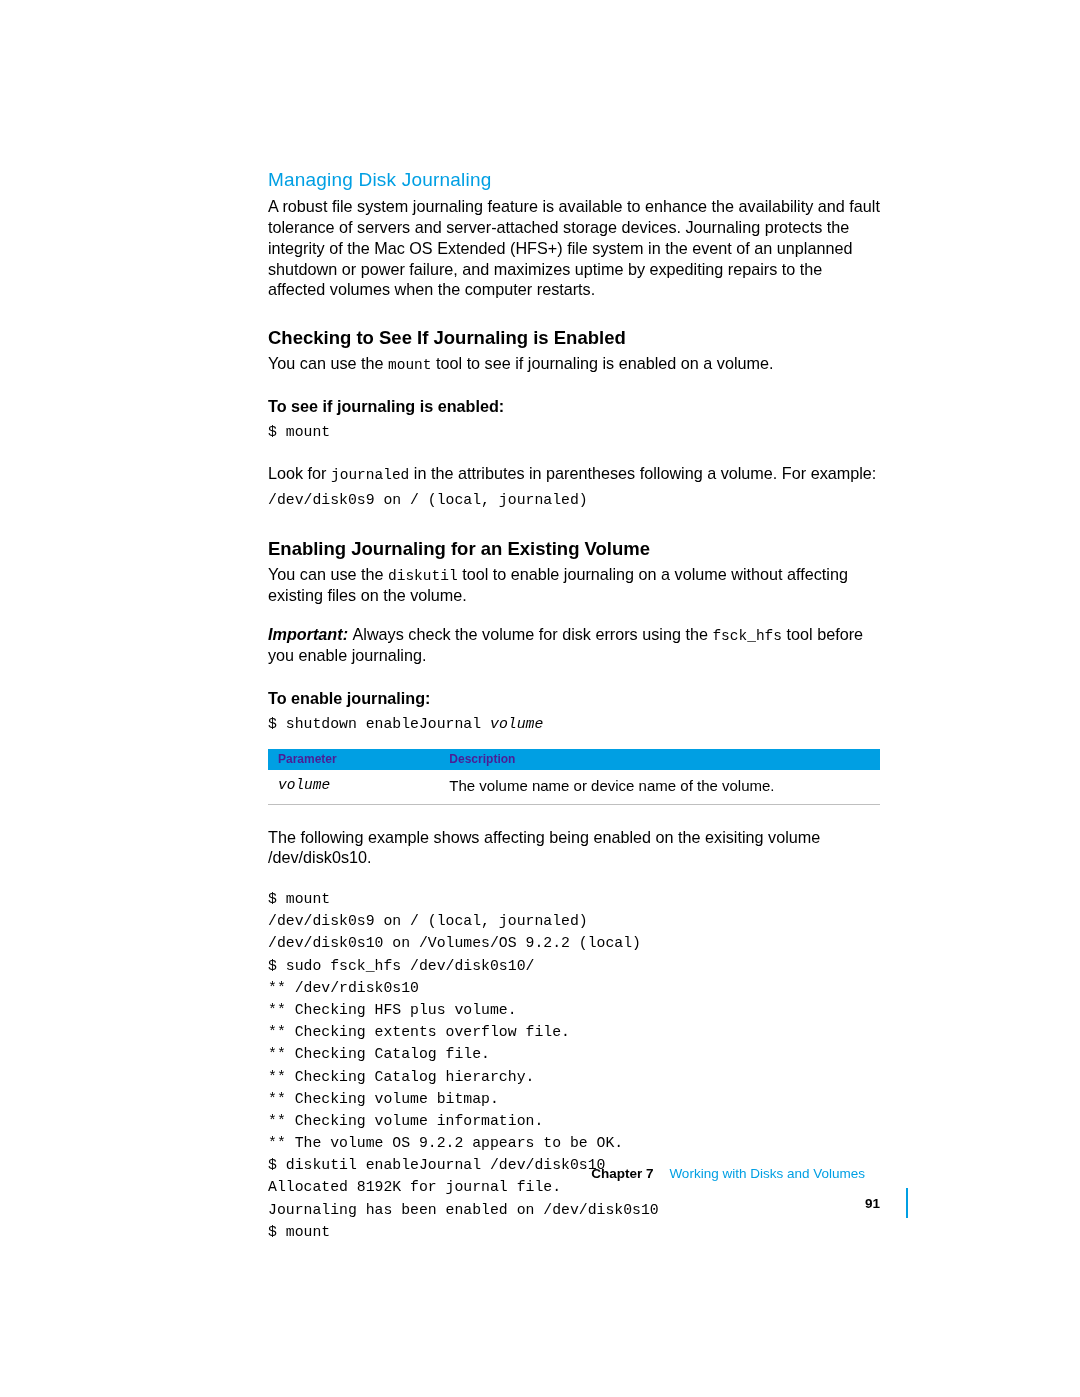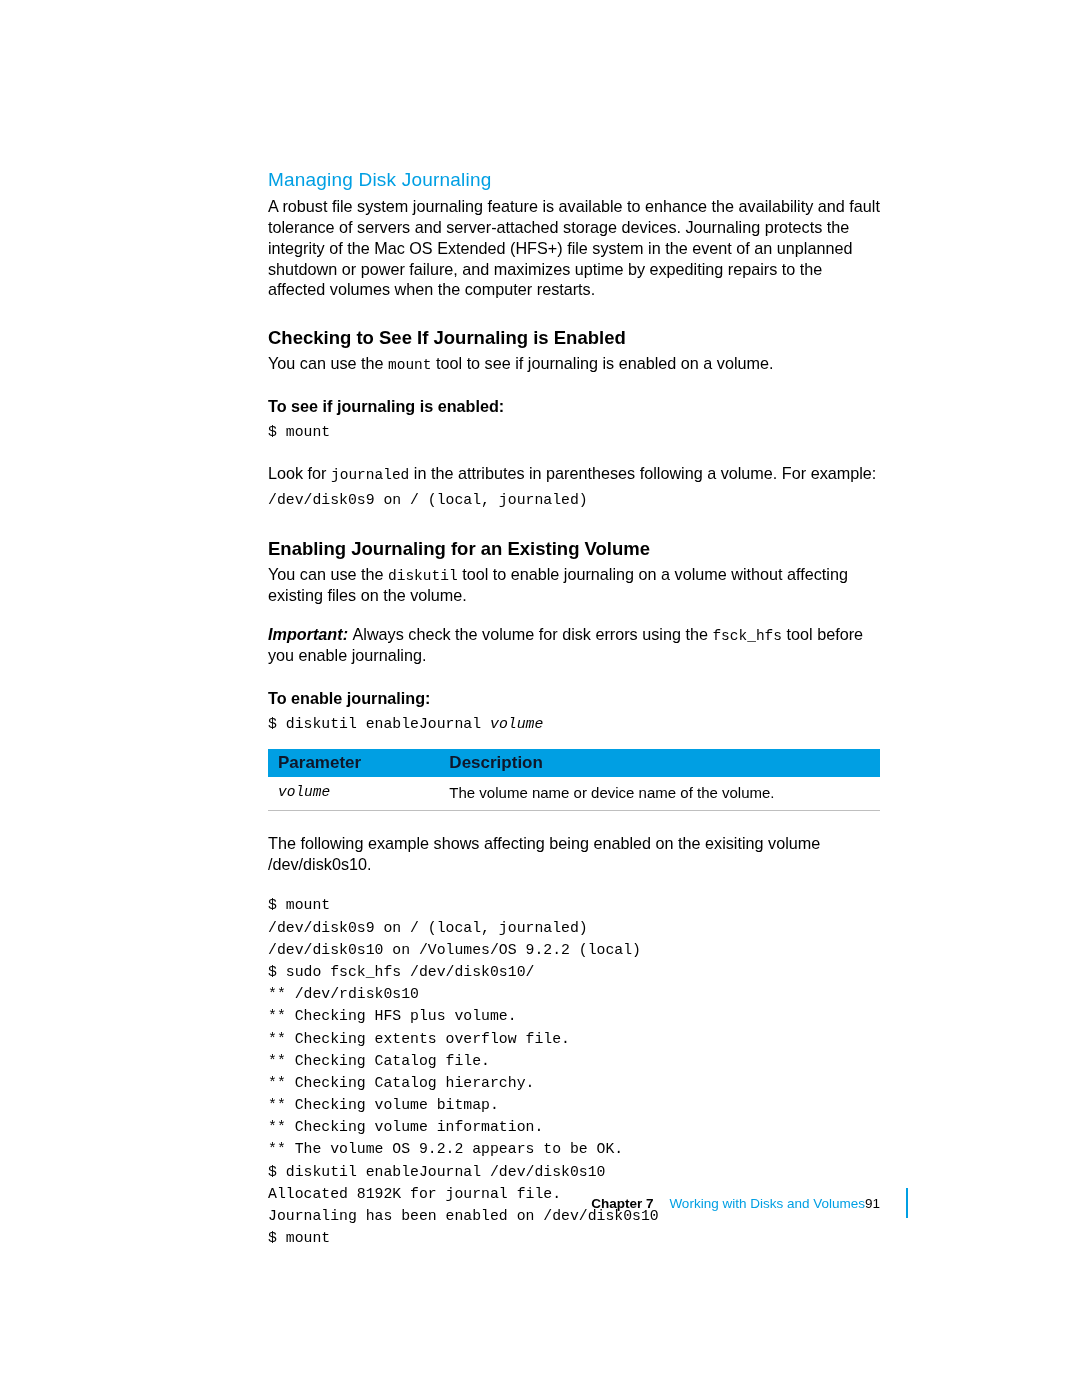--- a/index.html
+++ b/index.html
@@ -49,25 +49,25 @@
   .gap-sm { height: 14px; }
 
   table.param {
     width: 100%;
     border-collapse: collapse;
     margin: 14px 0 8px 0;
     font-size: 15px;
   }
   table.param th {
     background: #009fe3;
-    color: #0f172a;
+    color: #4c1d95;
     font-weight: 700;
     text-align: left;
     padding: 3px 10px;
-    font-size: 17px;
+    font-size: 12px;
   }
   table.param td {
     padding: 6px 10px 8px 10px;
     border-bottom: 1px solid #bfbfbf;
     vertical-align: top;
   }
   table.param th.col-param { width: 28%; }
   table.param td.col-param {
     font-family: "Courier New", Courier, monospace;
     font-style: italic;
@@ -77,21 +77,21 @@
   .footer {
     position: absolute;
     left: 268px;
     right: 200px;
     bottom: 185px;
     font-size: 13.5px;
     text-align: right;
   }
   .footer .chapnum { font-weight: 700; }
   .footer .chapname { color: #009fe3; margin-left: 12px; }
-  .footer .pagenum { float: right; font-weight: 400; }
+  .footer .pagenum { float: right; font-weight: 700; margin-top: 30px; }
   .footer .bar {
     position: absolute;
     right: -28px;
     bottom: -6px;
     width: 2px;
     height: 30px;
     background: #009fe3;
   }
 </style>
 </head>
@@ -120,21 +120,21 @@
   <p>
     <span>You can use the </span><span class="mono-inline">diskutil</span><span> tool to enable journaling on a volume without affecting existing files on the volume.</span>
   </p>
 
   <div class="gap-sm"></div>
   <p>
     <span class="imp-label">Important:  </span><span>Always check the volume for disk errors using the </span><span class="mono-inline">fsck_hfs</span><span> tool before you enable journaling.</span>
   </p>
 
   <p class="bold-line">To enable journaling:</p>
-  <pre class="mono"><span>$ diskutil enableJournal </span><span class="italic">volume</span></pre>
+  <pre class="mono"><span>$ shutdown enableJournal </span><span class="italic">volume</span></pre>
 
   <table class="param">
     <thead>
       <tr>
         <th class="col-param">Parameter</th>
         <th>Description</th>
       </tr>
     </thead>
     <tbody>
       <tr>

